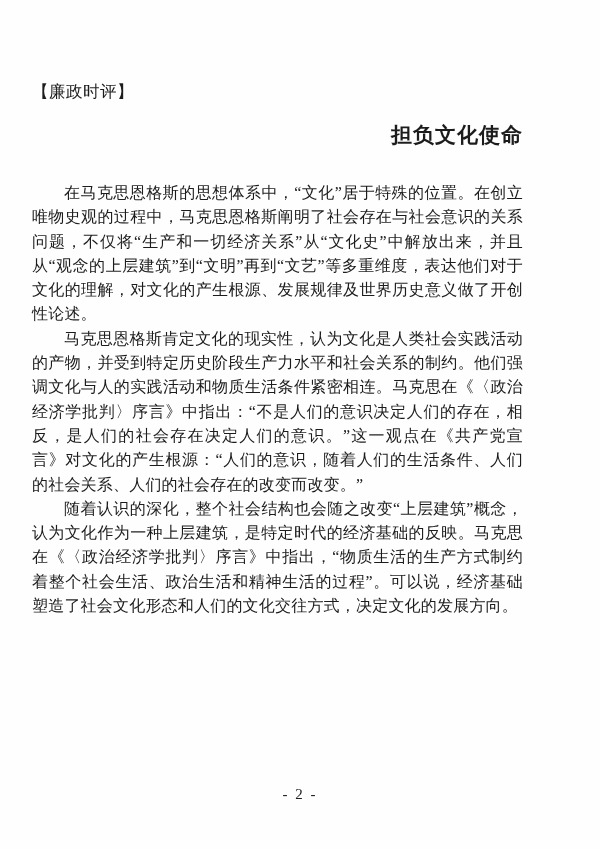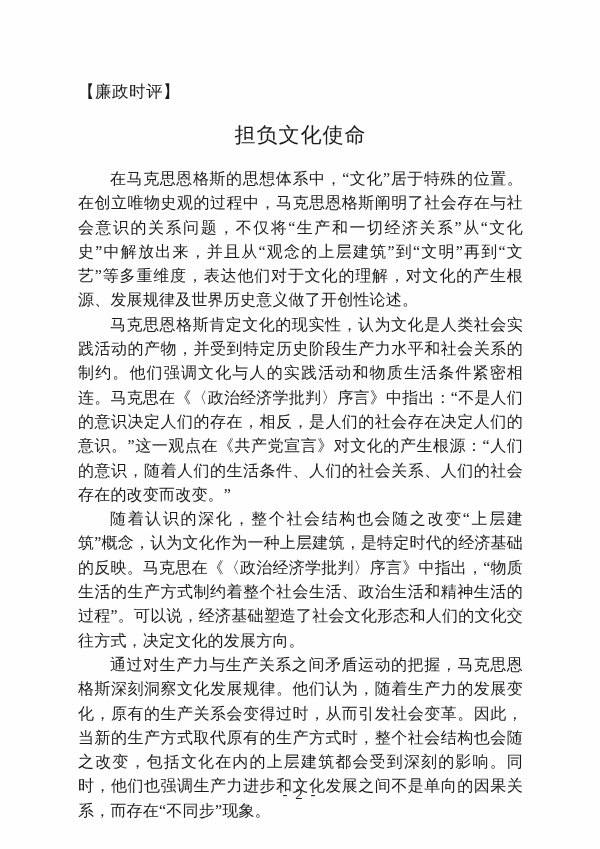--- a/index.html
+++ b/index.html
@@ -6,41 +6,41 @@
     margin: 0;
     padding: 0;
     background: #ffffff;
   }
   .page {
     position: relative;
     width: 600px;
     height: 849px;
     background: #fffefe;
     box-sizing: border-box;
-    padding: 82px 77px 0 78px;
+    padding: 82px 77px 0 32px;
     font-family: "Liberation Serif", "DejaVu Serif", serif;
     color: #1c1c1c;
     overflow: hidden;
   }
   .section-label {
     font-size: 16.5px;
     line-height: 19px;
     letter-spacing: 0.5px;
     font-weight: 400;
   }
   .doc-title {
     margin: 22px 0 0 0;
-    text-align: center;
+    text-align: right;
     font-size: 21px;
     line-height: 24px;
-    font-weight: 400;
+    font-weight: 700;
     letter-spacing: 1px;
   }
   .body-text {
-    margin-top: 20px;
+    margin-top: 34px;
   }
   .body-text p {
     margin: 0;
     font-size: 16px;
     line-height: 24.3px;
     text-align: justify;
     text-indent: 2em;
     letter-spacing: 0.2px;
   }
   .page-footer {
@@ -60,18 +60,17 @@
 <div class="page">
 
   <div class="section-label">【廉政时评】</div>
 
   <h1 class="doc-title">担负文化使命</h1>
 
   <div class="body-text">
     <p>在马克思恩格斯的思想体系中，“文化”居于特殊的位置。在创立唯物史观的过程中，马克思恩格斯阐明了社会存在与社会意识的关系问题，不仅将“生产和一切经济关系”从“文化史”中解放出来，并且从“观念的上层建筑”到“文明”再到“文艺”等多重维度，表达他们对于文化的理解，对文化的产生根源、发展规律及世界历史意义做了开创性论述。</p>
     <p>马克思恩格斯肯定文化的现实性，认为文化是人类社会实践活动的产物，并受到特定历史阶段生产力水平和社会关系的制约。他们强调文化与人的实践活动和物质生活条件紧密相连。马克思在《〈政治经济学批判〉序言》中指出：“不是人们的意识决定人们的存在，相反，是人们的社会存在决定人们的意识。”这一观点在《共产党宣言》对文化的产生根源：“人们的意识，随着人们的生活条件、人们的社会关系、人们的社会存在的改变而改变。”</p>
     <p>随着认识的深化，整个社会结构也会随之改变“上层建筑”概念，认为文化作为一种上层建筑，是特定时代的经济基础的反映。马克思在《〈政治经济学批判〉序言》中指出，“物质生活的生产方式制约着整个社会生活、政治生活和精神生活的过程”。可以说，经济基础塑造了社会文化形态和人们的文化交往方式，决定文化的发展方向。</p>
-    <p>通过对生产力与生产关系之间矛盾运动的把握，马克思恩格斯深刻洞察文化发展规律。他们认为，随着生产力的发展变化，原有的生产关系会变得过时，从而引发社会变革。因此，当新的生产方式取代原有的生产方式时，整个社会结构也会随之改变，包括文化在内的上层建筑都会受到深刻的影响。同时，他们也强调生产力进步和文化发展之间不是单向的因果关系，而存在“不同步”现象。</p>
   </div>
 
   <div class="page-footer">- 2 -</div>
 
 </div>
 
 </body></html>

